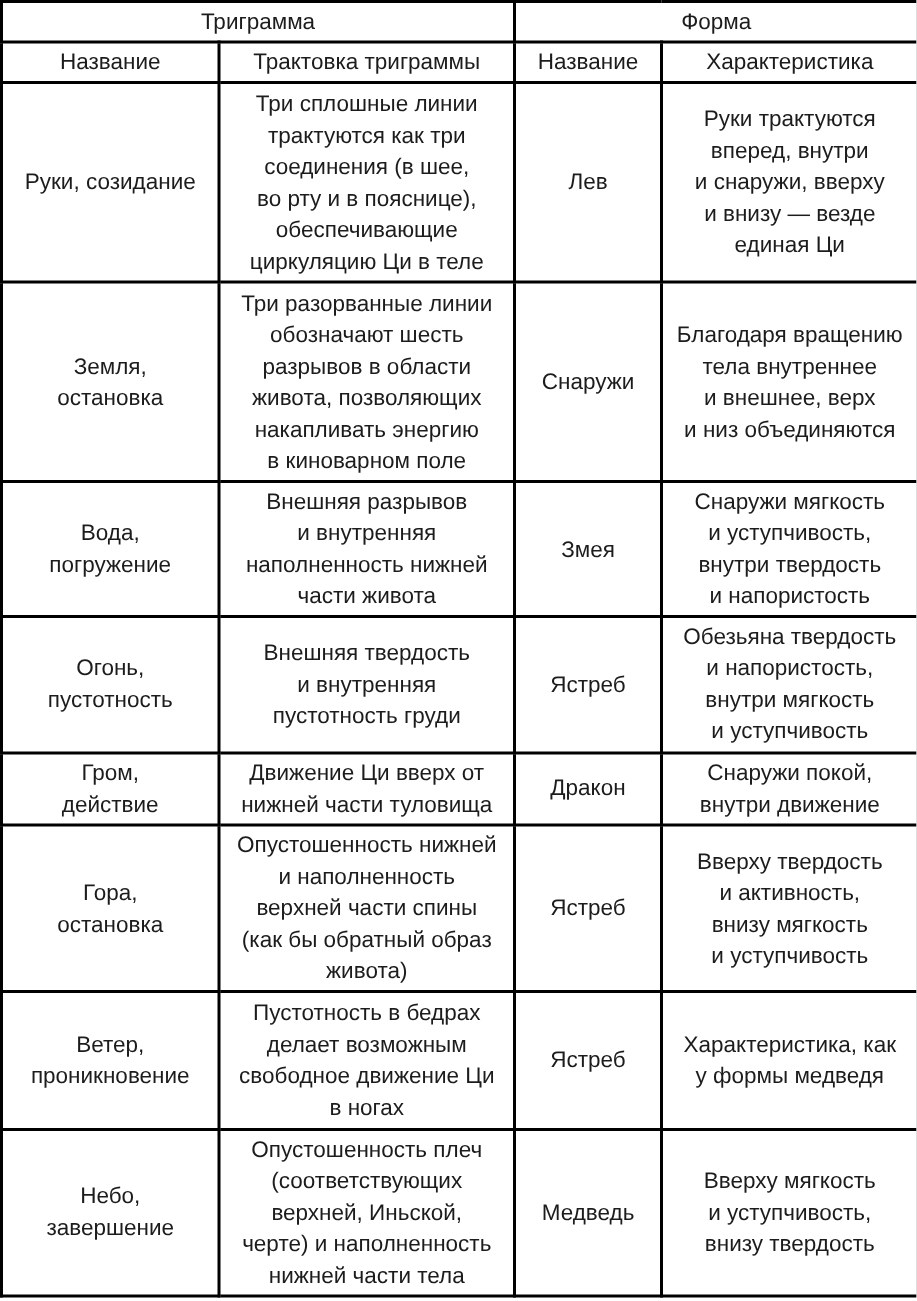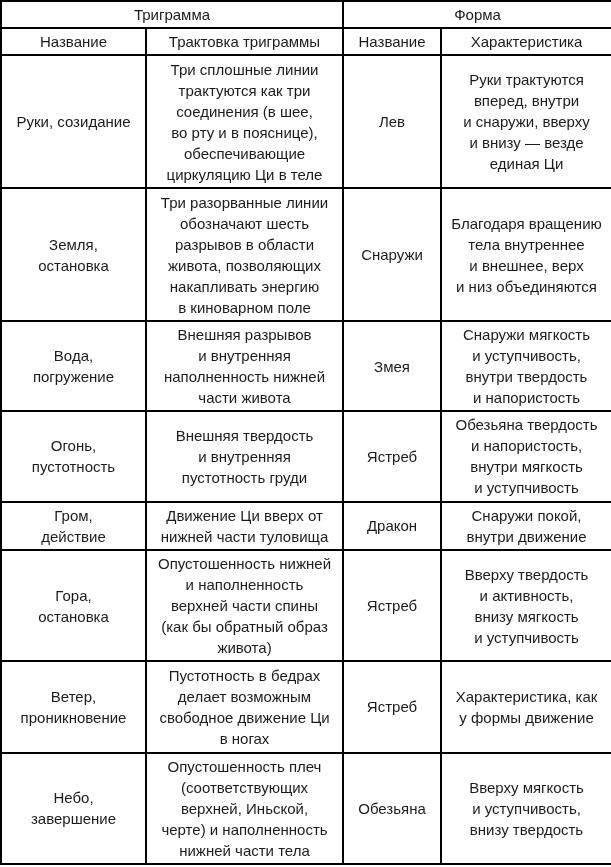--- a/index.html
+++ b/index.html
@@ -148,30 +148,30 @@
       </tr>
       <tr>
         <td>Ветер,
 проникновение</td>
         <td>Пустотность в бедрах
 делает возможным
 свободное движение Ци
 в ногах</td>
         <td>Ястреб</td>
         <td>Характеристика, как
-у формы движение</td>
+у формы медведя</td>
       </tr>
       <tr>
         <td>Небо,
 завершение</td>
         <td>Опустошенность плеч
 (соответствующих
 верхней, Иньской,
 черте) и наполненность
 нижней части тела</td>
-        <td>Обезьяна</td>
+        <td>Медведь</td>
         <td>Вверху мягкость
 и уступчивость,
 внизу твердость</td>
       </tr>
     </tbody>
   </table>
 </div>
 
 </body></html>

